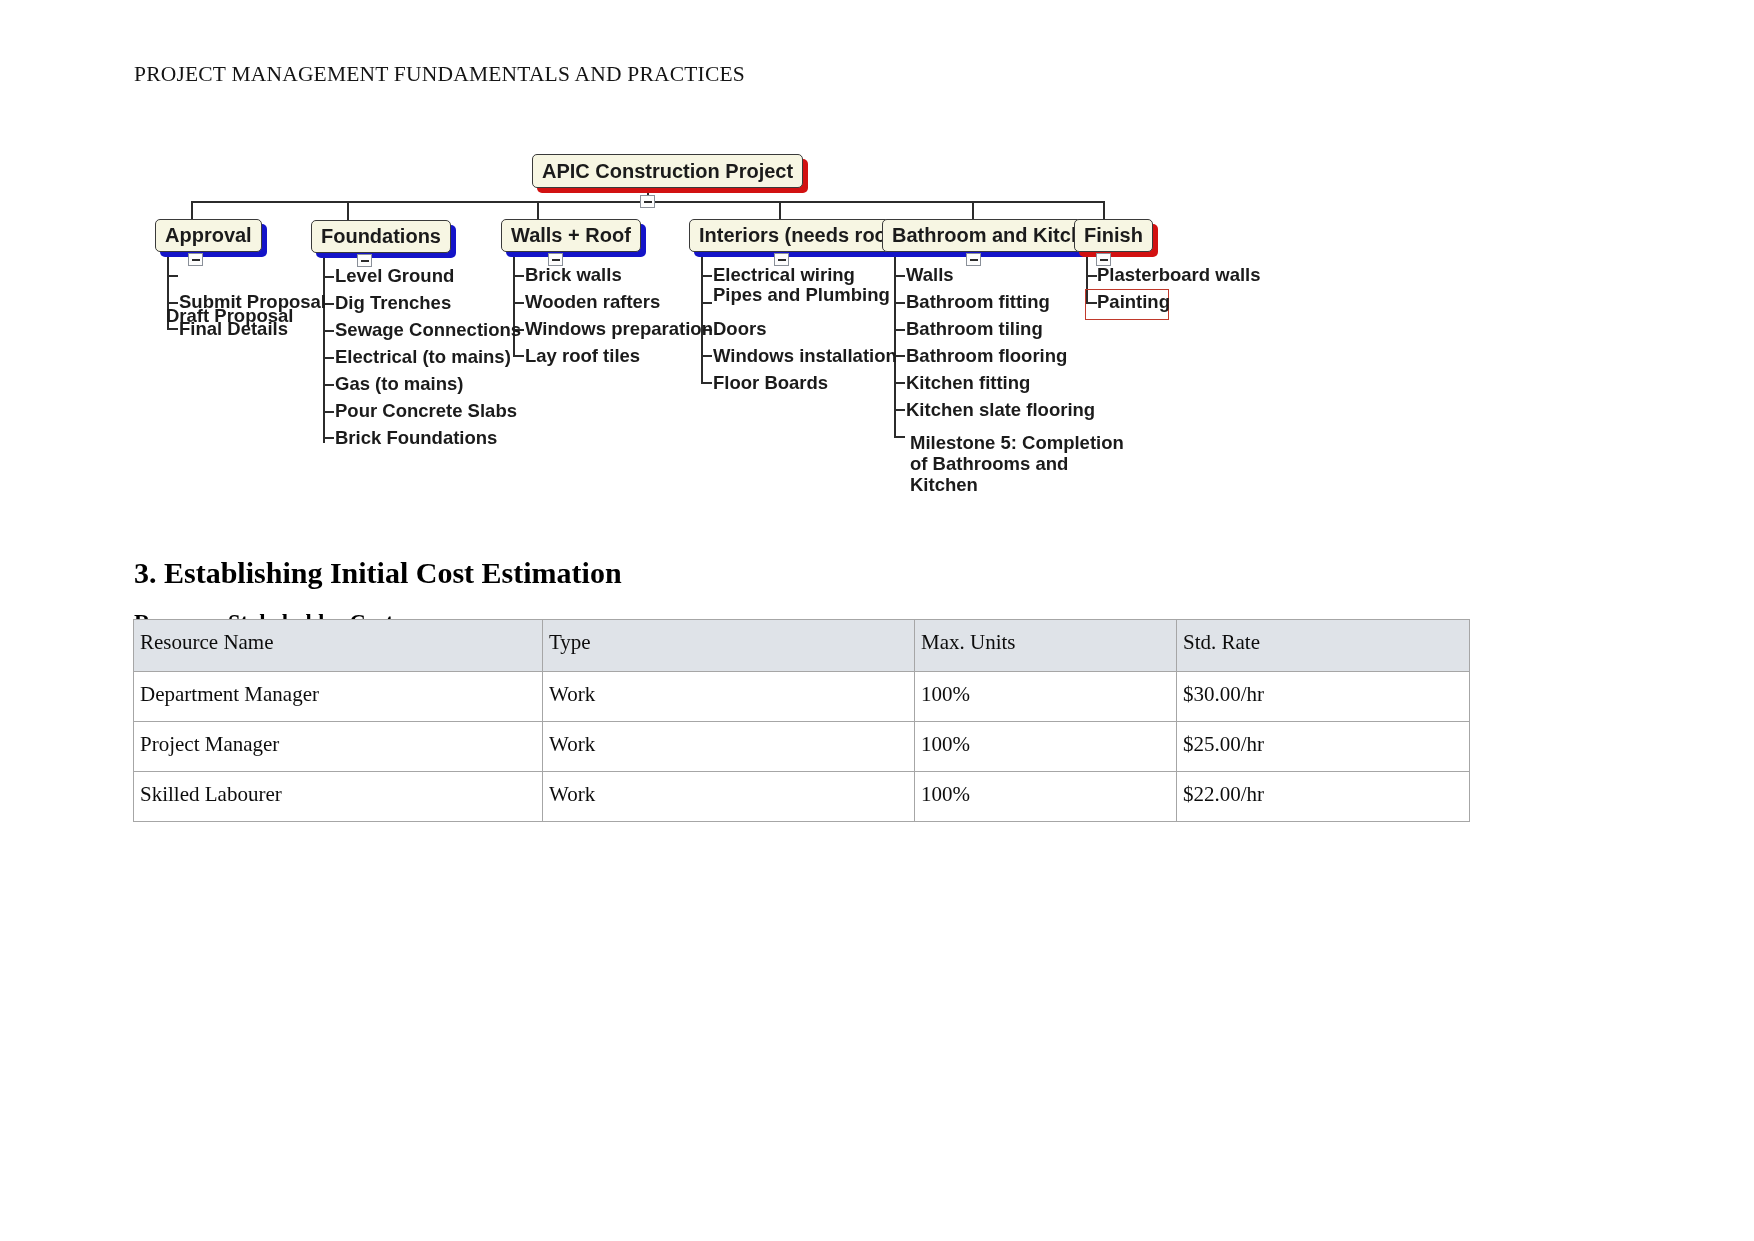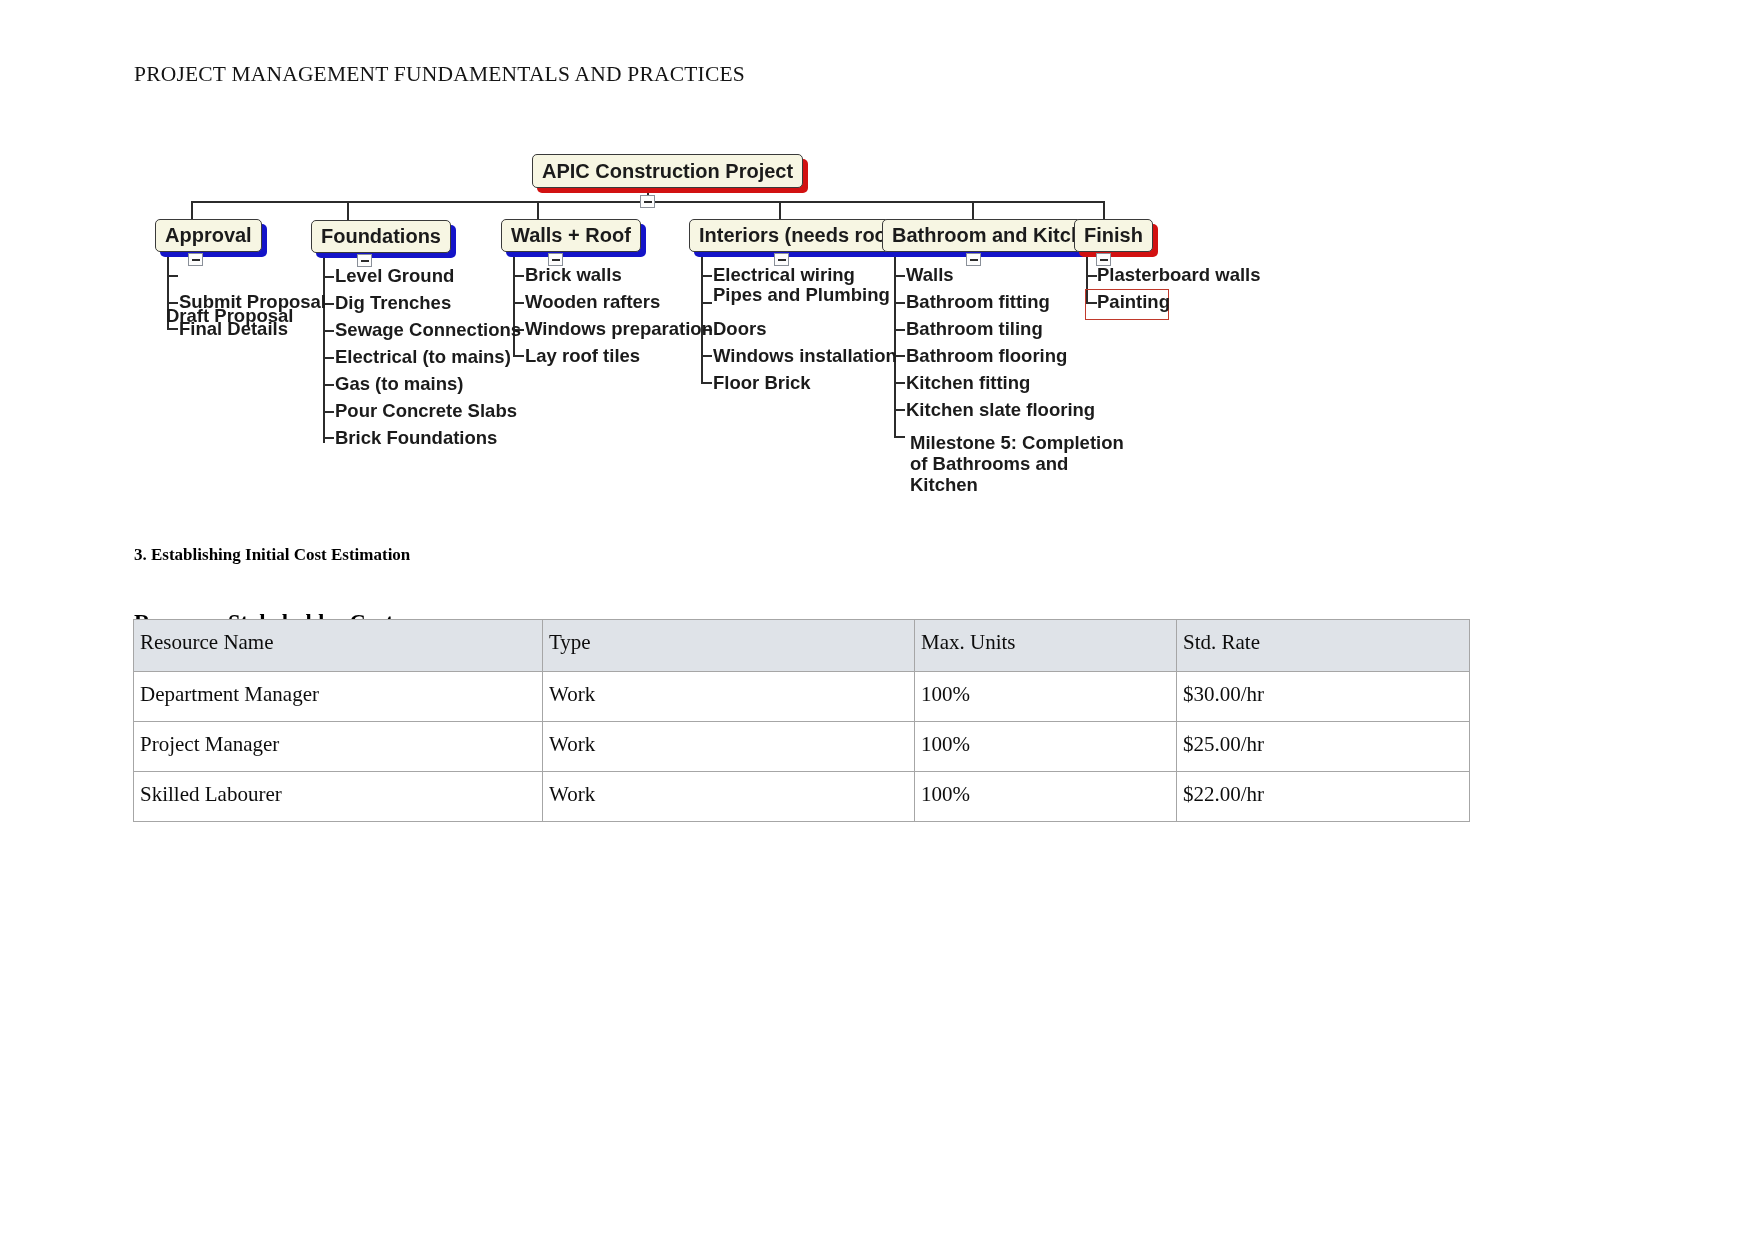--- a/index.html
+++ b/index.html
@@ -115,21 +115,21 @@
     box-sizing: border-box;
     border: 1.6px solid #c0392b;
     background: transparent;
     z-index: 3;
   }
 
   
   .h2 {
     position: absolute;
     left: 134px;
-    font-size: 17px;
+    font-size: 30px;
     font-weight: bold;
     color: #000;
     white-space: nowrap;
   }
   .h3 {
     position: absolute;
     left: 134px;
     font-size: 22.5px;
     font-weight: bold;
     color: #000;
@@ -247,21 +247,21 @@
     <div class="toggle" style="left:640px; top:113px;"></div>
     <div class="ln h" style="left:567px; top:135px; width:11px;"></div>
     <div class="ln h" style="left:567px; top:162px; width:11px;"></div>
     <div class="ln h" style="left:567px; top:189px; width:11px;"></div>
     <div class="ln h" style="left:567px; top:215px; width:11px;"></div>
     <div class="ln h" style="left:567px; top:242px; width:11px;"></div>
     <div class="leaf" style="left:579px; top:124px;">Electrical wiring</div>
     <div class="leaf" style="left:579px; top:144px;">Pipes and Plumbing</div>
     <div class="leaf" style="left:579px; top:178px;">Doors</div>
     <div class="leaf" style="left:579px; top:205px;">Windows installation</div>
-    <div class="leaf" style="left:579px; top:232px;">Floor Brick</div>
+    <div class="leaf" style="left:579px; top:232px;">Floor Boards</div>
 
     <div class="node shadow-blue" style="left:748px; top:79px;">
       <span>Bathroom and Kitchen</span>
     </div>
     <div class="ln v" style="left:760px; top:112px; height:185px;"></div>
     <div class="toggle" style="left:832px; top:113px;"></div>
     <div class="ln h" style="left:760px; top:135px; width:11px;"></div>
     <div class="ln h" style="left:760px; top:162px; width:11px;"></div>
     <div class="ln h" style="left:760px; top:189px; width:11px;"></div>
     <div class="ln h" style="left:760px; top:215px; width:11px;"></div>

